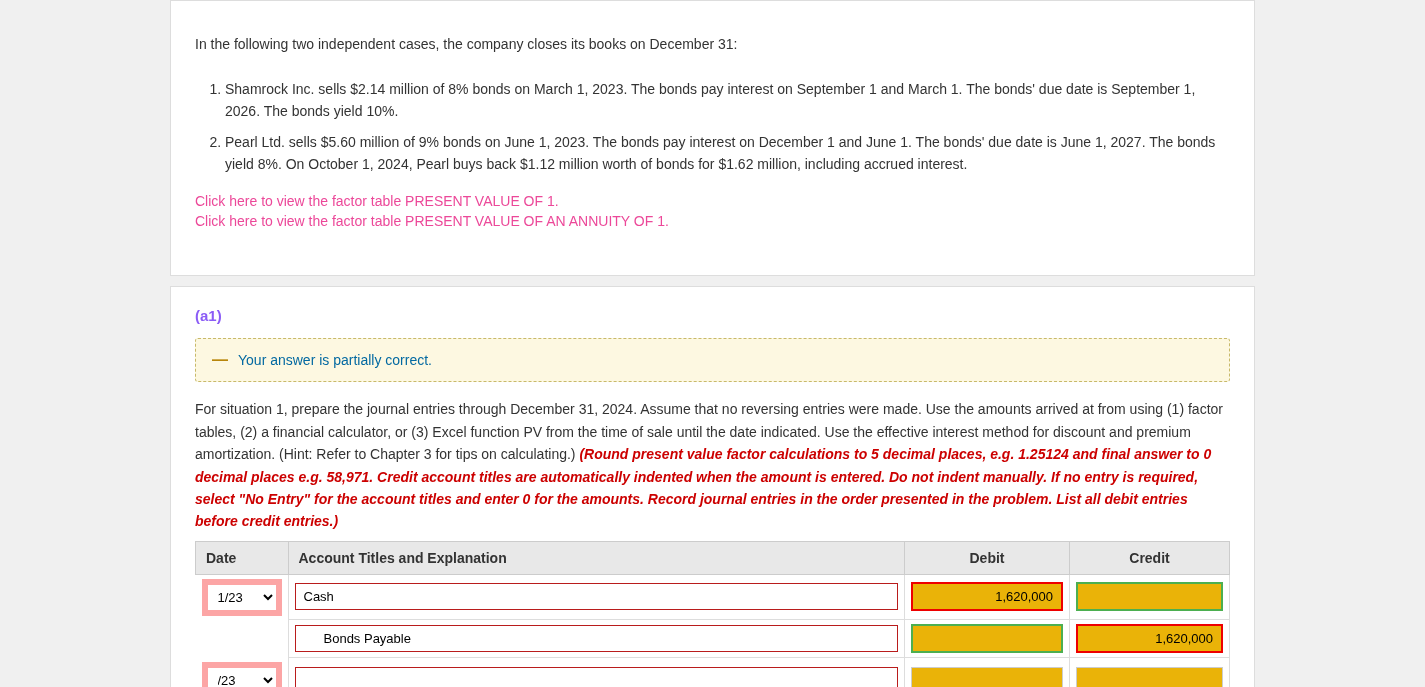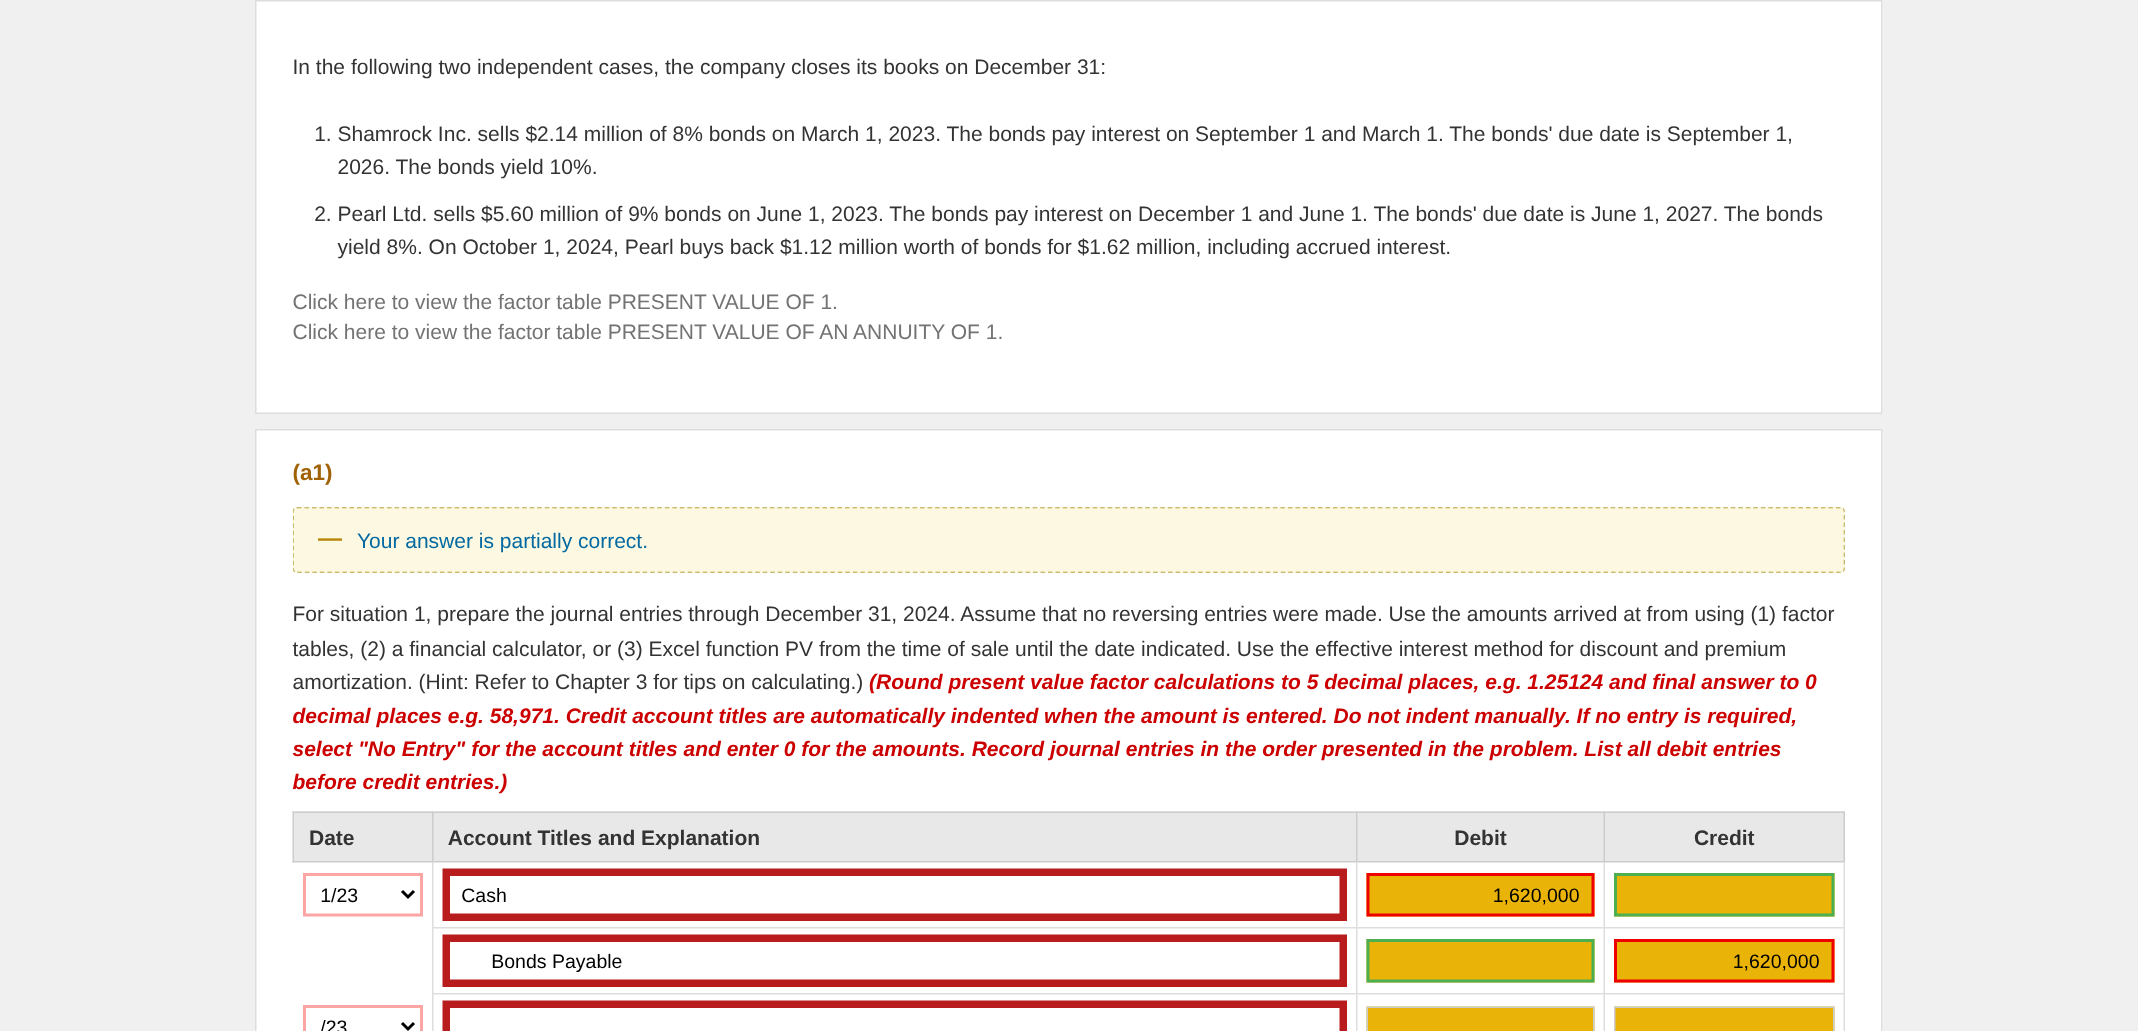--- a/index.html
+++ b/index.html
@@ -31,39 +31,39 @@
       padding-left: 10px;
     }
     .problem-text ol li {
       margin-bottom: 8px;
     }
     .links-section {
       margin-top: 18px;
       margin-bottom: 14px;
     }
     .links-section a {
-      color: #737373;
+      color: #ec4899;
       text-decoration: none;
       display: block;
       margin-bottom: 4px;
       font-size: 14px;
     }
     .prepare-text {
       font-size: 14px;
       color: #333;
       margin-top: 10px;
     }
     .section-block {
       background: #fff;
       border: 1px solid #ddd;
       padding: 20px 24px;
       margin-bottom: 10px;
     }
     .section-label {
-      color: #a16207;
+      color: #8b5cf6;
       font-size: 15px;
       font-weight: bold;
       margin-bottom: 14px;
     }
     .partial-correct-box {
       background: #fdf8e1;
       border: 1.5px dashed #c8b96a;
       border-radius: 3px;
       padding: 12px 16px;
       margin-bottom: 16px;
@@ -108,28 +108,28 @@
       text-align: center;
     }
     .journal-table tbody tr td {
       border: 1px solid #ddd;
       padding: 4px 6px;
       vertical-align: middle;
     }
     .date-select {
       width: 80px;
       padding: 4px 6px;
-      border: 2px solid #fca5a5;
+      border: 6px solid #fca5a5;
       font-size: 13px;
       background: #fff;
     }
     .account-input {
       width: 100%;
       padding: 5px 8px;
-      border: 5px solid #b91c1c;
+      border: 1px solid #b91c1c;
       font-size: 13px;
       background: #fff;
       outline: none;
     }
     .account-input.indented {
       padding-left: 28px;
     }
     .amount-input {
       width: 100%;
       padding: 5px 8px;

